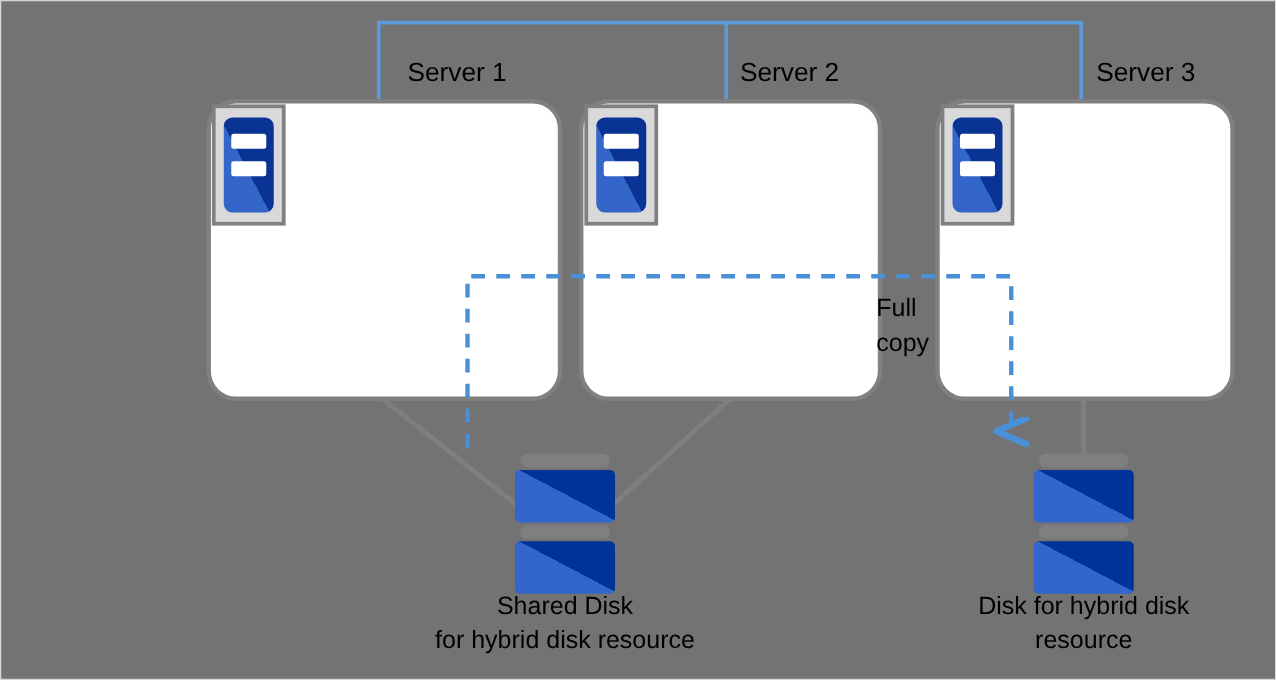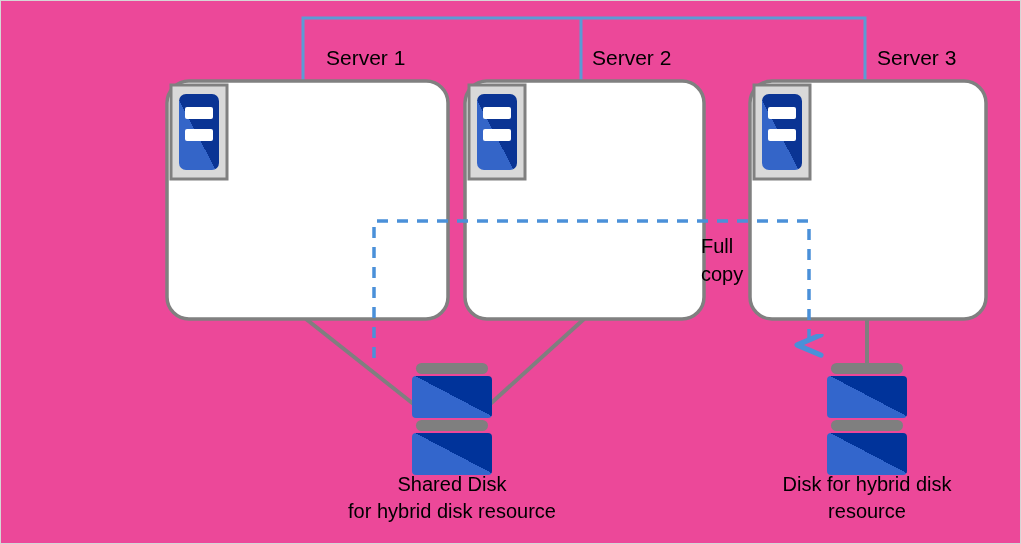--- a/index.html
+++ b/index.html
@@ -7,21 +7,21 @@
     padding: 0;
     background: #ffffff;
   }
   body {
     font-family: "Liberation Sans", sans-serif;
   }
   #stage {
     position: relative;
     width: 1021px;
     height: 544px;
-    background: #ec4899;
+    background: #737373;
     box-sizing: border-box;
     border: 1px solid #d6d6d6;
     overflow: hidden;
   }
   #diagram {
     position: absolute;
     left: 0;
     top: 0;
     width: 1021px;
     height: 544px;

